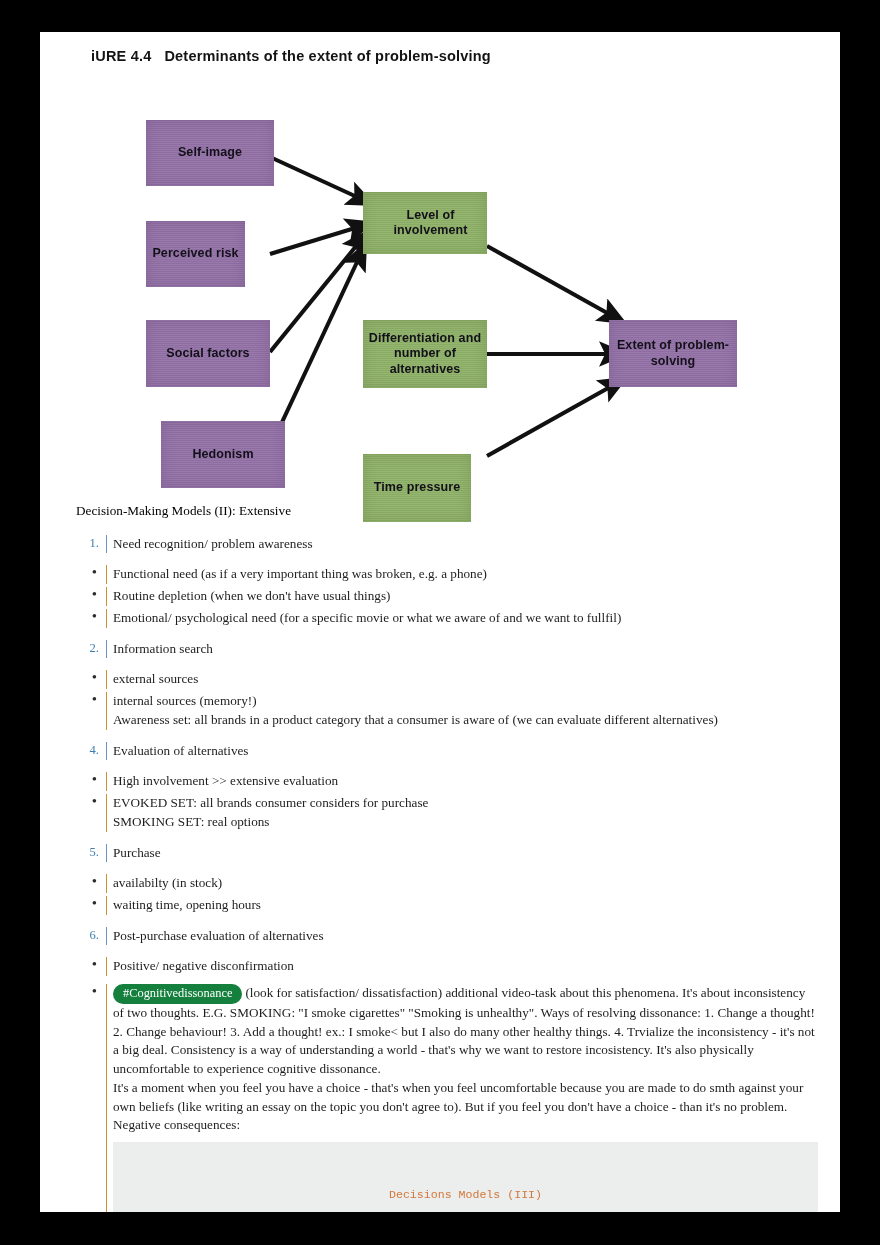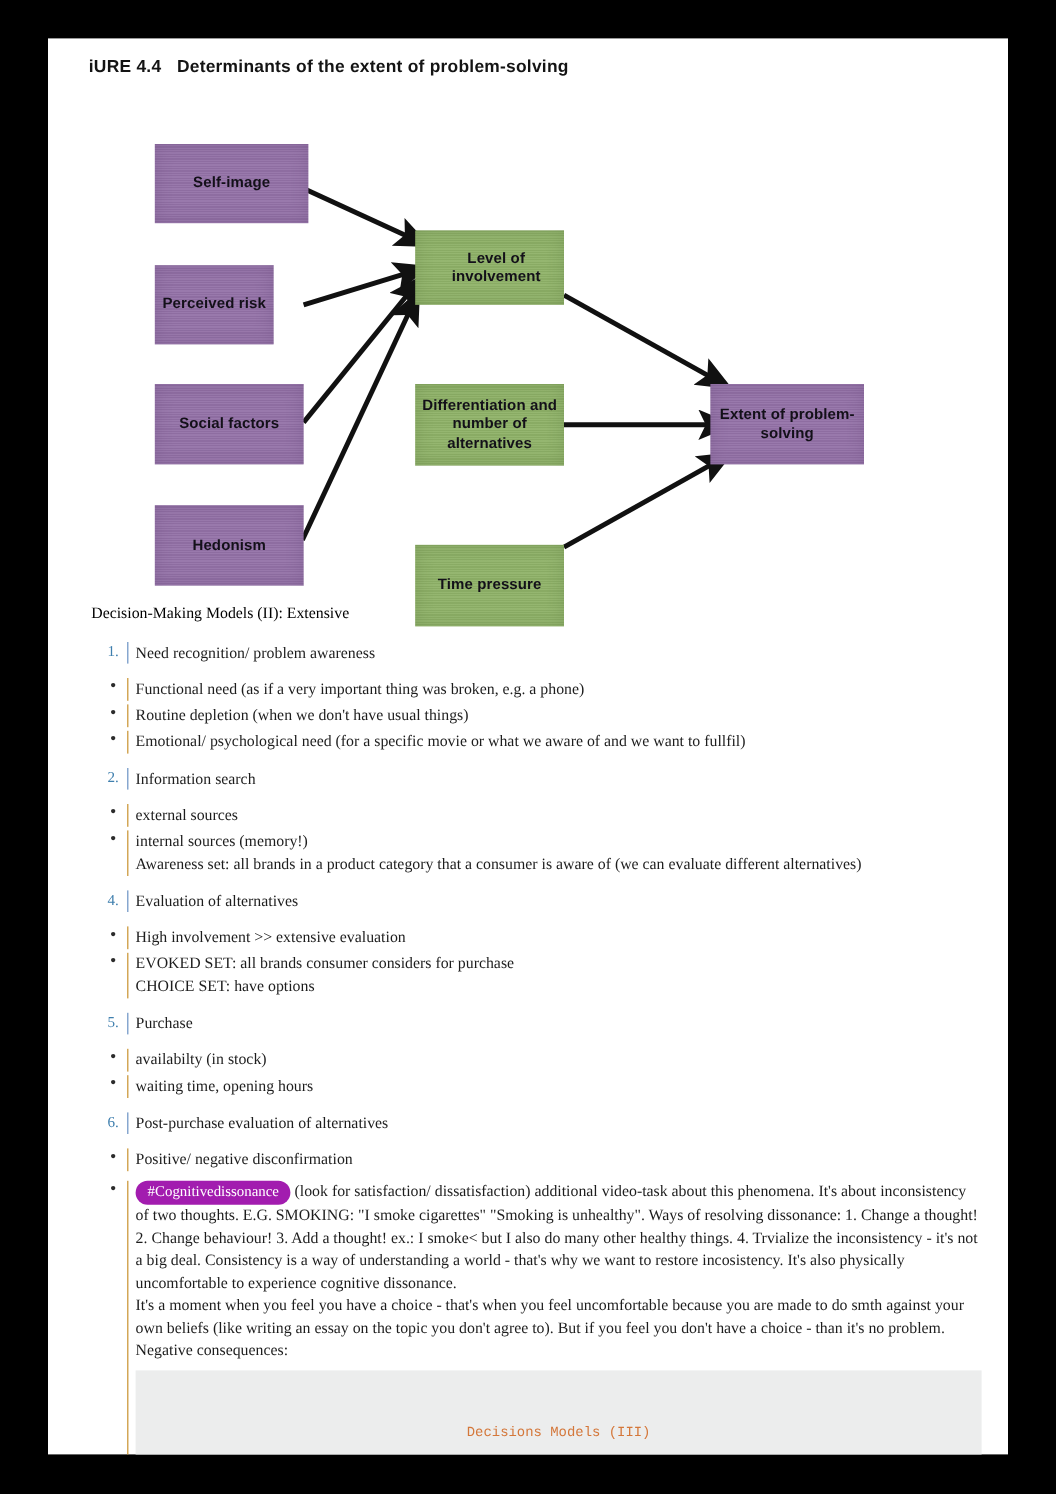--- a/index.html
+++ b/index.html
@@ -24,20 +24,21 @@
     height: 1180px;
     background: #ffffff;
     overflow: hidden;
   }
 
   
   #figure-block {
     position: relative;
     width: 800px;
     height: 470px;
+    margin-left: 17px;
   }
   #figure-title {
     position: absolute;
     left: 34px;
     top: 16px;
     font-family: "Liberation Sans", sans-serif;
     font-weight: bold;
     font-size: 14.5px;
     color: #141414;
     letter-spacing: .2px;
@@ -125,21 +126,21 @@
   }
   .bracket {
     flex: 1 1 auto;
     border-left: 1.6px solid #c9922f;
     padding-left: 6px;
   }
   .bracket.blue { border-left-color: #6a92c4; }
 
   .tag {
     display: inline-block;
-    background: #a21caf;
+    background: #15803d;
     color: #ffffff;
     border-radius: 11px;
     padding: 1px 10px 2px 10px;
     font-size: 12.4px;
     line-height: 1.35;
     vertical-align: baseline;
     margin-right: 3px;
   }
 
   
@@ -191,33 +192,33 @@
       </div>
 
       <div class="node purple" style="left:89px;  top:189px; width:99px; height:66px;">
         <span>Perceived risk</span>
       </div>
 
       <div class="node purple" style="left:89px;  top:288px; width:124px; height:67px;text-align:right;">
         <span>Social factors</span>
       </div>
 
-      <div class="node purple" style="left:89px;  top:389px; width:124px; height:67px;text-align:right;">
+      <div class="node purple" style="left:104px;  top:389px; width:124px; height:67px;text-align:right;">
         <span>Hedonism</span>
       </div>
 
       <div class="node green" style="left:306px; top:160px; width:124px; height:62px;padding-left:11px;">
         <span>Level of involvement</span>
       </div>
 
       <div class="node green" style="left:306px; top:288px; width:124px; height:68px;">
         <span>Differentiation and number of alternatives</span>
       </div>
 
-      <div class="node green" style="left:306px; top:422px; width:124px; height:68px;">
+      <div class="node green" style="left:306px; top:422px; width:108px; height:68px;">
         <span>Time pressure</span>
       </div>
 
       <div class="node purple" style="left:552px; top:288px; width:128px; height:67px;">
         <span>Extent of problem-solving</span>
       </div>
 
     </div>
   </div>
 
@@ -282,21 +283,21 @@
     <div class="item bulleted">
       <div class="marker bul">•</div>
       <div class="bracket">
         <div>High involvement &gt;&gt; extensive evaluation</div>
       </div>
     </div>
     <div class="item bulleted">
       <div class="marker bul">•</div>
       <div class="bracket">
         <div>EVOKED SET: all brands consumer considers for purchase</div>
-        <div>CHOICE SET: have options</div>
+        <div>SMOKING SET: real options</div>
       </div>
     </div>
 
     <div class="item numbered">
       <div class="marker num">5.</div>
       <div class="bracket blue">
         <div>Purchase</div>
       </div>
     </div>
 

